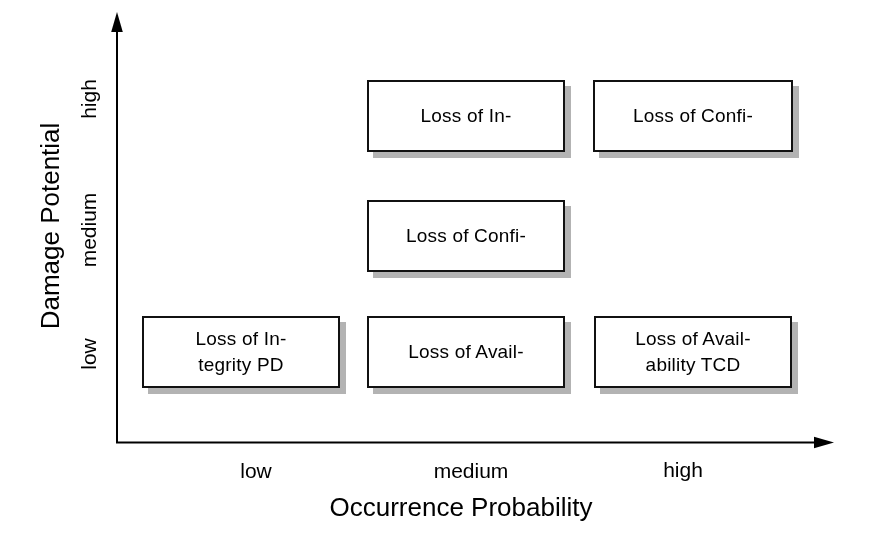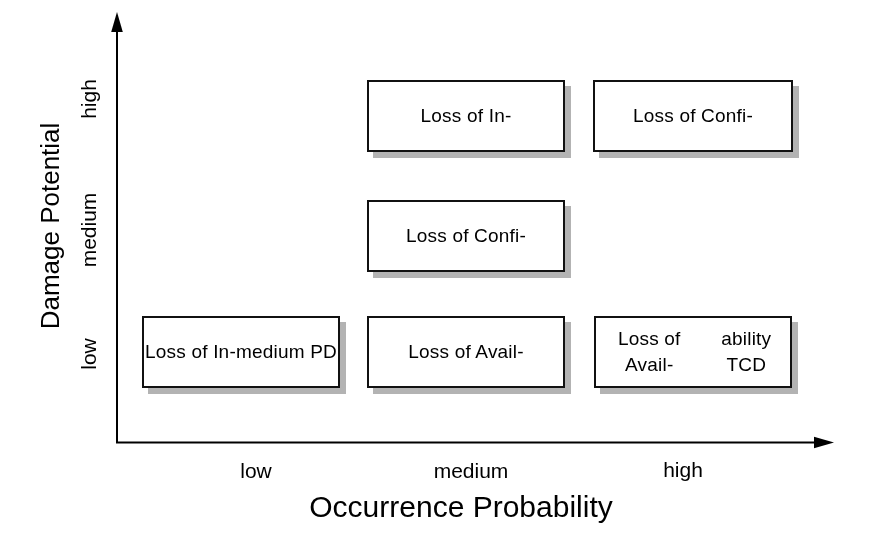--- a/index.html
+++ b/index.html
@@ -23,21 +23,21 @@
   }
   .risk-box {
     position: absolute;
     width: 198px;
     height: 72px;
     box-sizing: border-box;
     background: #ffffff;
     border: 2px solid #111111;
     box-shadow: 6px 6px 0 #b3b3b3;
     display: flex;
-    flex-direction: row;
+    flex-direction: column;
     align-items: center;
     justify-content: center;
     font-size: 19px;
     line-height: 26px;
     text-align: center;
     letter-spacing: 0.2px;
   }
   .xtick {
     position: absolute;
     transform: translate(-50%, -50%);
@@ -46,21 +46,21 @@
   }
   .ytick {
     position: absolute;
     transform: translate(-50%, -50%) rotate(-90deg);
     font-size: 21px;
     white-space: nowrap;
   }
   .axis-title-x {
     position: absolute;
     transform: translate(-50%, -50%);
-    font-size: 30px;
+    font-size: 26px;
     white-space: nowrap;
   }
   .axis-title-y {
     position: absolute;
     transform: translate(-50%, -50%) rotate(-90deg);
     font-size: 26px;
     white-space: nowrap;
   }
 </style>
 </head>
@@ -92,21 +92,21 @@
   <div class="risk-box" style="left:593px; top:80px; width:200px;">
     <span>Loss of Confi-</span>
   </div>
 
   <div class="risk-box" style="left:367px; top:200px;">
     <span>Loss of Confi-</span>
   </div>
 
   <div class="risk-box" style="left:142px; top:316px;">
     <span>Loss of In-</span>
-    <span>medium PD</span>
+    <span>tegrity PD</span>
   </div>
 
   <div class="risk-box" style="left:367px; top:316px;">
     <span>Loss of Avail-</span>
   </div>
 
   <div class="risk-box" style="left:594px; top:316px;">
     <span>Loss of Avail-</span>
     <span>ability TCD</span>
   </div>

